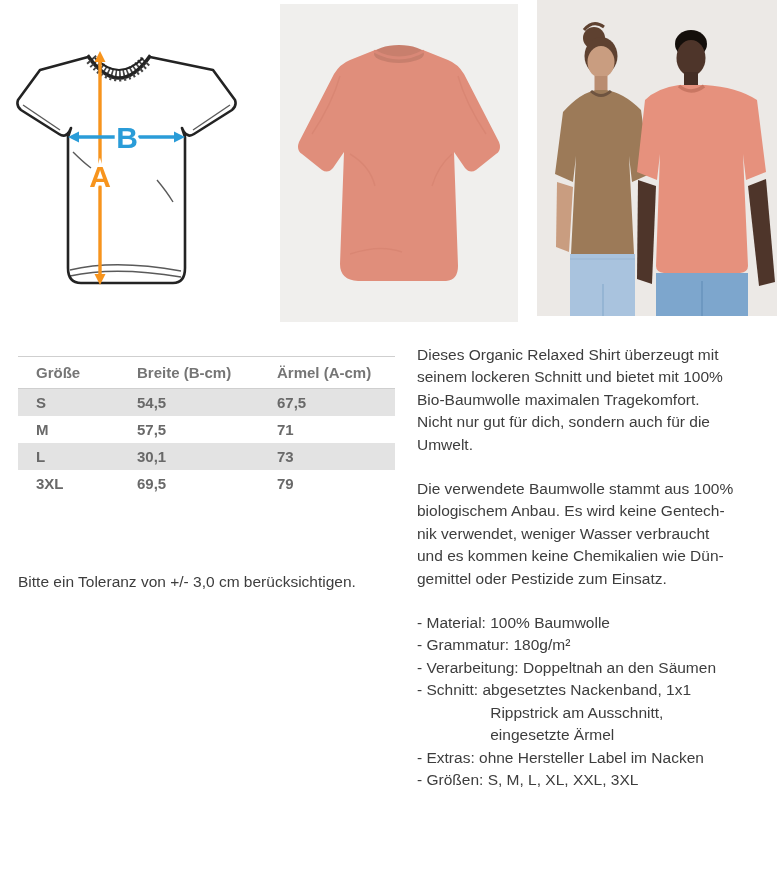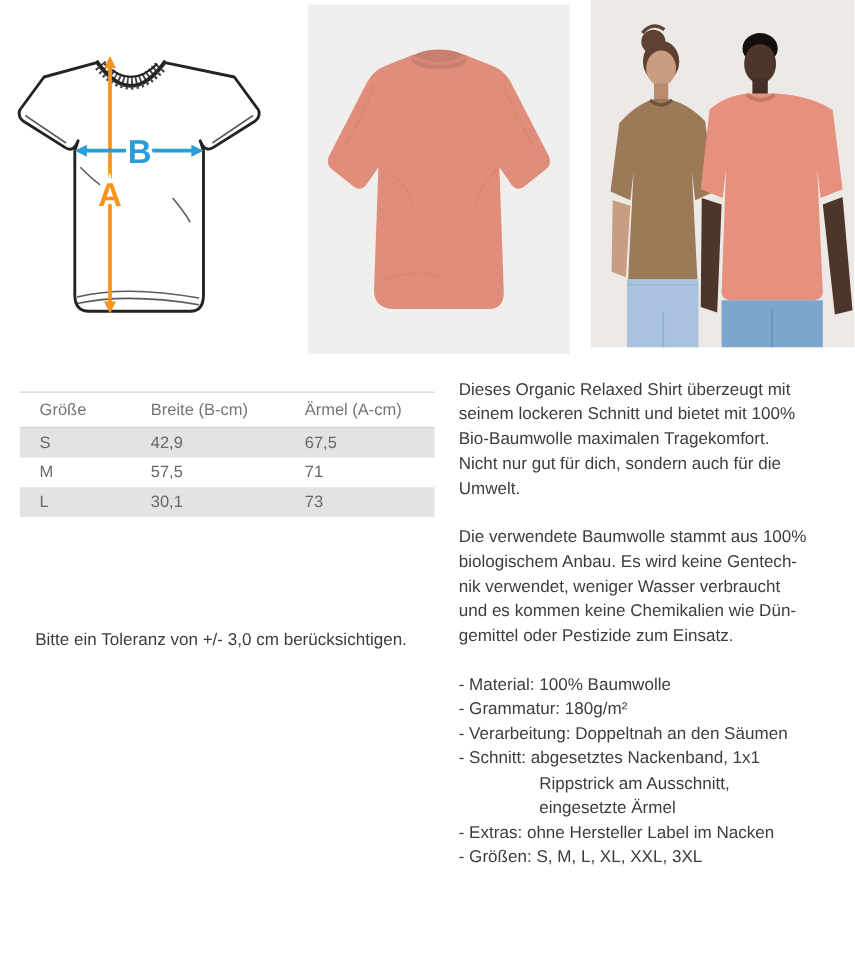--- a/index.html
+++ b/index.html
@@ -6,27 +6,27 @@
   .canvas{position:relative;width:777px;height:873px;background:#ffffff;
           font-family:"Liberation Sans",sans-serif;overflow:hidden;}
 
   
   .diagram{position:absolute;left:15px;top:40px;width:230px;height:252px;}
   .photo-flat{position:absolute;left:280px;top:4px;width:238px;height:318px;}
   .photo-models{position:absolute;left:537px;top:0;width:240px;height:316px;}
 
   
   .size-table{position:absolute;left:18px;top:356px;width:377px;font-size:15px;color:#696969;}
-  .thead,.tr{display:grid;grid-template-columns:101px 140px 1fr;align-items:center;}
+  .thead,.tr{display:grid;grid-template-columns:101px 140px 1fr;align-items:center;font-weight:bold;}
   .thead{height:31px;border-top:1px solid #CFCFCF;border-bottom:1px solid #CFCFCF;color:#757575;}
   .tr{height:27px;}
   .tr.alt{background:#E3E3E3;}
   .th,.td{padding-left:18px;white-space:nowrap;}
 
-  .note{position:absolute;left:32px;top:573px;font-size:15.5px;color:#3D3D3D;}
+  .note{position:absolute;left:18px;top:573px;font-size:15.5px;color:#3D3D3D;}
 
   
   .desc{position:absolute;left:417px;top:344px;width:362px;font-size:15.5px;
         line-height:22.4px;color:#3D3D3D;}
   .para{white-space:pre-line;margin:0 0 22px 0;}
   .specs{white-space:pre-wrap;}
 
   .arrow-label{font-weight:bold;font-size:30px;paint-order:stroke;stroke:#ffffff;stroke-width:7px;}
 </style>
 </head>
@@ -123,32 +123,37 @@
   </svg>
 
   <div class="size-table">
     <div class="thead">
       <div class="th">Größe</div>
       <div class="th">Breite (B-cm)</div>
       <div class="th">Ärmel (A-cm)</div>
     </div>
     <div class="tr alt">
       <div class="td">S</div>
-      <div class="td">42,9</div>
+      <div class="td">54,5</div>
       <div class="td">67,5</div>
     </div>
     <div class="tr">
       <div class="td">M</div>
       <div class="td">57,5</div>
       <div class="td">71</div>
     </div>
     <div class="tr alt">
       <div class="td">L</div>
       <div class="td">30,1</div>
       <div class="td">73</div>
+    </div>
+    <div class="tr">
+      <div class="td">3XL</div>
+      <div class="td">69,5</div>
+      <div class="td">79</div>
     </div>
   </div>
 
   <div class="note">Bitte ein Toleranz von +/- 3,0 cm berücksichtigen.</div>
 
   <div class="desc">
     <div class="para">Dieses Organic Relaxed Shirt überzeugt mit
 seinem lockeren Schnitt und bietet mit 100%
 Bio-Baumwolle maximalen Tragekomfort.
 Nicht nur gut für dich, sondern auch für die

